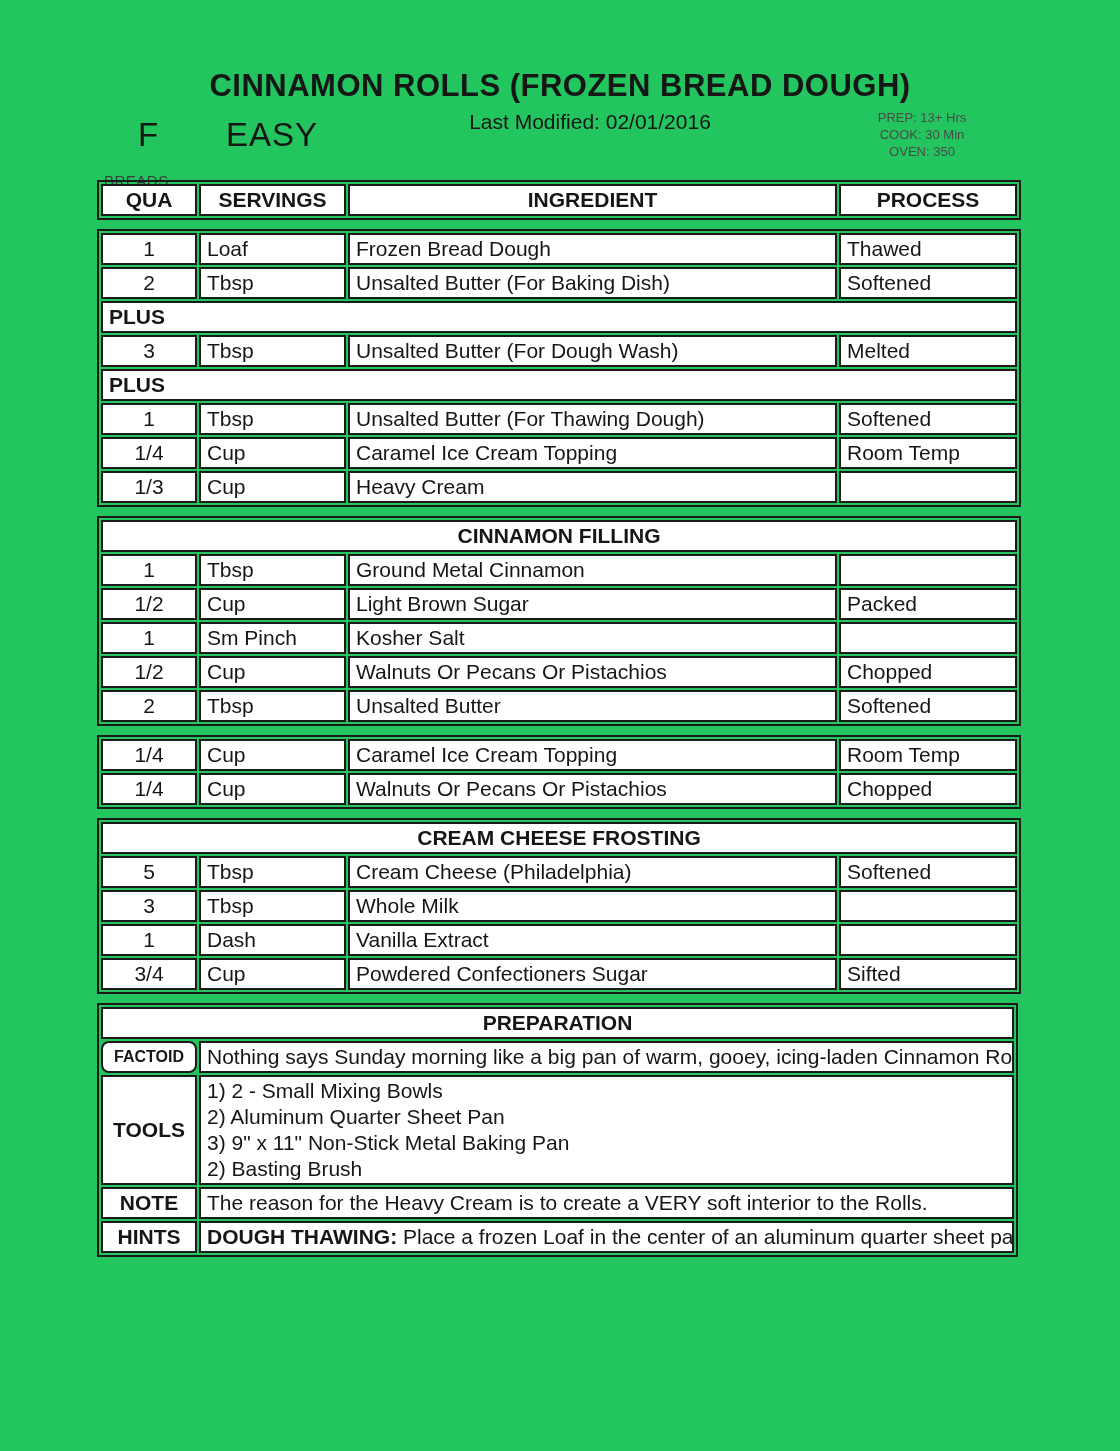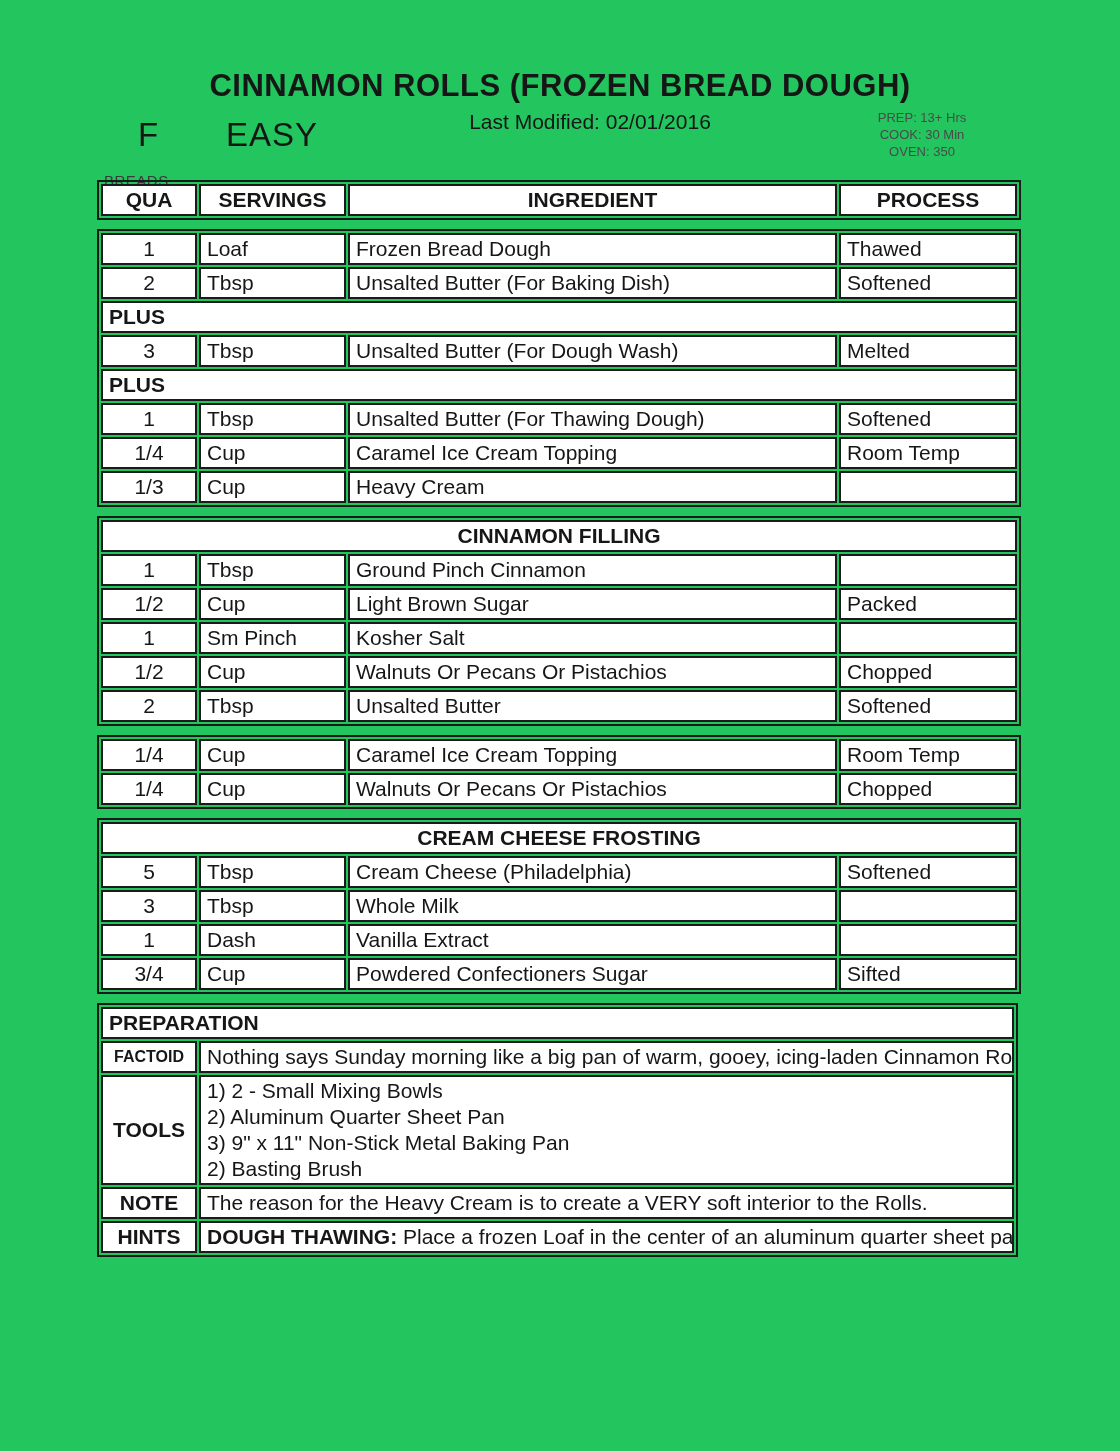--- a/index.html
+++ b/index.html
@@ -24,23 +24,23 @@
     table-layout:fixed; width:921px; margin:0 0 9px 0;
   }
   table.grid td {
     border:2px solid #1b1b1b; font-size:21px; padding:1px 6px; height:26px;
     vertical-align:middle; overflow:hidden; white-space:nowrap; background:#fff;
   }
   td.colhead   { font-weight:bold; font-size:22px; text-align:center; }
   td.sec-title { font-weight:bold; font-size:22px; text-align:center; }
   td.qua       { text-align:center; }
   td.plus      { font-size:12px; font-weight:bold; height:14px; line-height:14px; padding-left:250px; }
-  td.prep-title{ font-weight:bold; font-size:27px; text-align:left; height:30px;margin-top:13px; }
+  td.prep-title{ font-weight:bold; font-size:27px; text-align:center; height:30px;margin-top:13px; }
   td.prep-label{ font-weight:bold; font-size:22px; text-align:center; }
-  td.prep-label.small { font-size:16px; }
+  td.prep-label.small { font-size:16px;border-radius:8px; }
   td.prep-text { font-size:19px; line-height:26px; white-space:normal; padding:2px 10px; }
   td.prep-text .lead { font-weight:bold; }
 </style>
 </head>
 <body>
 
 <div class="sheet">
   <div class="title">CINNAMON ROLLS (FROZEN BREAD DOUGH)</div>
   <div class="letter">F</div>
   <div class="difficulty">EASY</div>
@@ -130,21 +130,21 @@
             <col style="width: 489px;">
             <col style="width: 178px;">
           </colgroup>
           <tbody>
             <tr>
               <td class="sec-title" colspan="4">CINNAMON FILLING</td>
             </tr>
             <tr>
               <td class="qua">1</td>
               <td class="measure">Tbsp</td>
-              <td class="ingredient">Ground Pinch Cinnamon</td>
+              <td class="ingredient">Ground Metal Cinnamon</td>
               <td class="process"></td>
             </tr>
             <tr>
               <td class="qua">1/2</td>
               <td class="measure">Cup</td>
               <td class="ingredient">Light Brown Sugar</td>
               <td class="process">Packed</td>
             </tr>
             <tr>
               <td class="qua">1</td>

